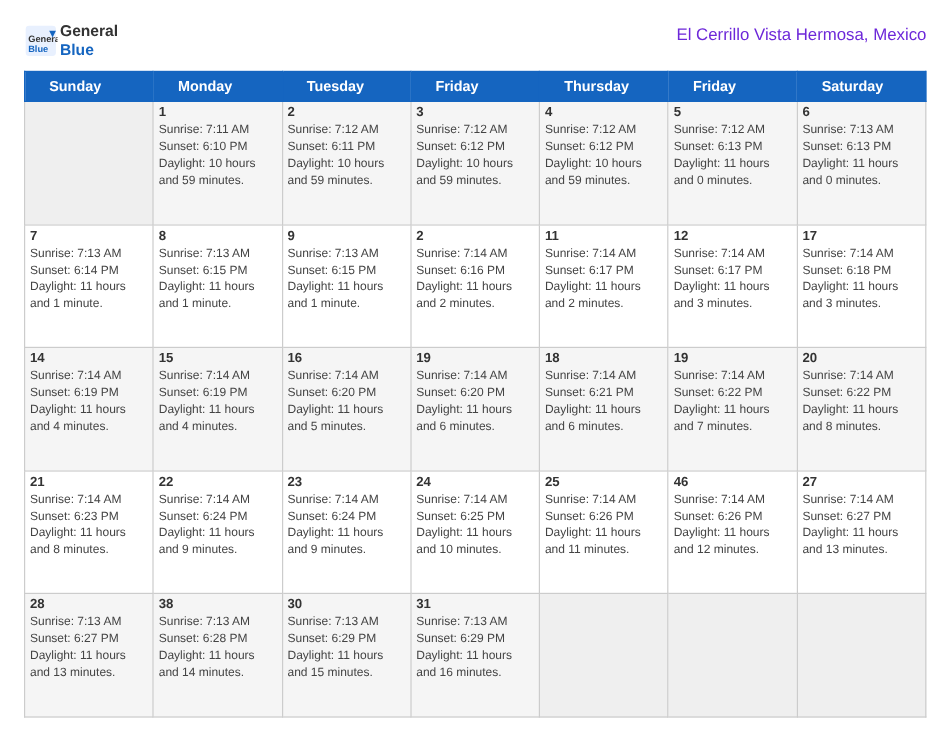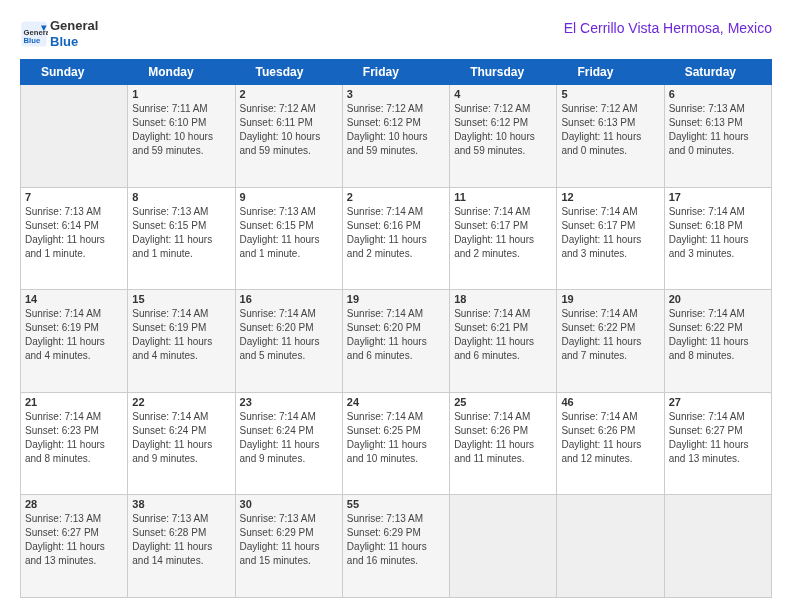--- a/index.html
+++ b/index.html
@@ -259,21 +259,21 @@
           </td>
           <td>
             <div class="day-number">38</div>
             <div class="day-info">Sunrise: 7:13 AM<br>Sunset: 6:28 PM<br>Daylight: 11 hours<br>and 14 minutes.</div>
           </td>
           <td>
             <div class="day-number">30</div>
             <div class="day-info">Sunrise: 7:13 AM<br>Sunset: 6:29 PM<br>Daylight: 11 hours<br>and 15 minutes.</div>
           </td>
           <td>
-            <div class="day-number">55</div>
+            <div class="day-number">31</div>
             <div class="day-info">Sunrise: 7:13 AM<br>Sunset: 6:29 PM<br>Daylight: 11 hours<br>and 16 minutes.</div>
           </td>
           <td class="empty"></td>
           <td class="empty"></td>
           <td class="empty"></td>
         </tr>
       </tbody>
   </table>
 </div>
 

